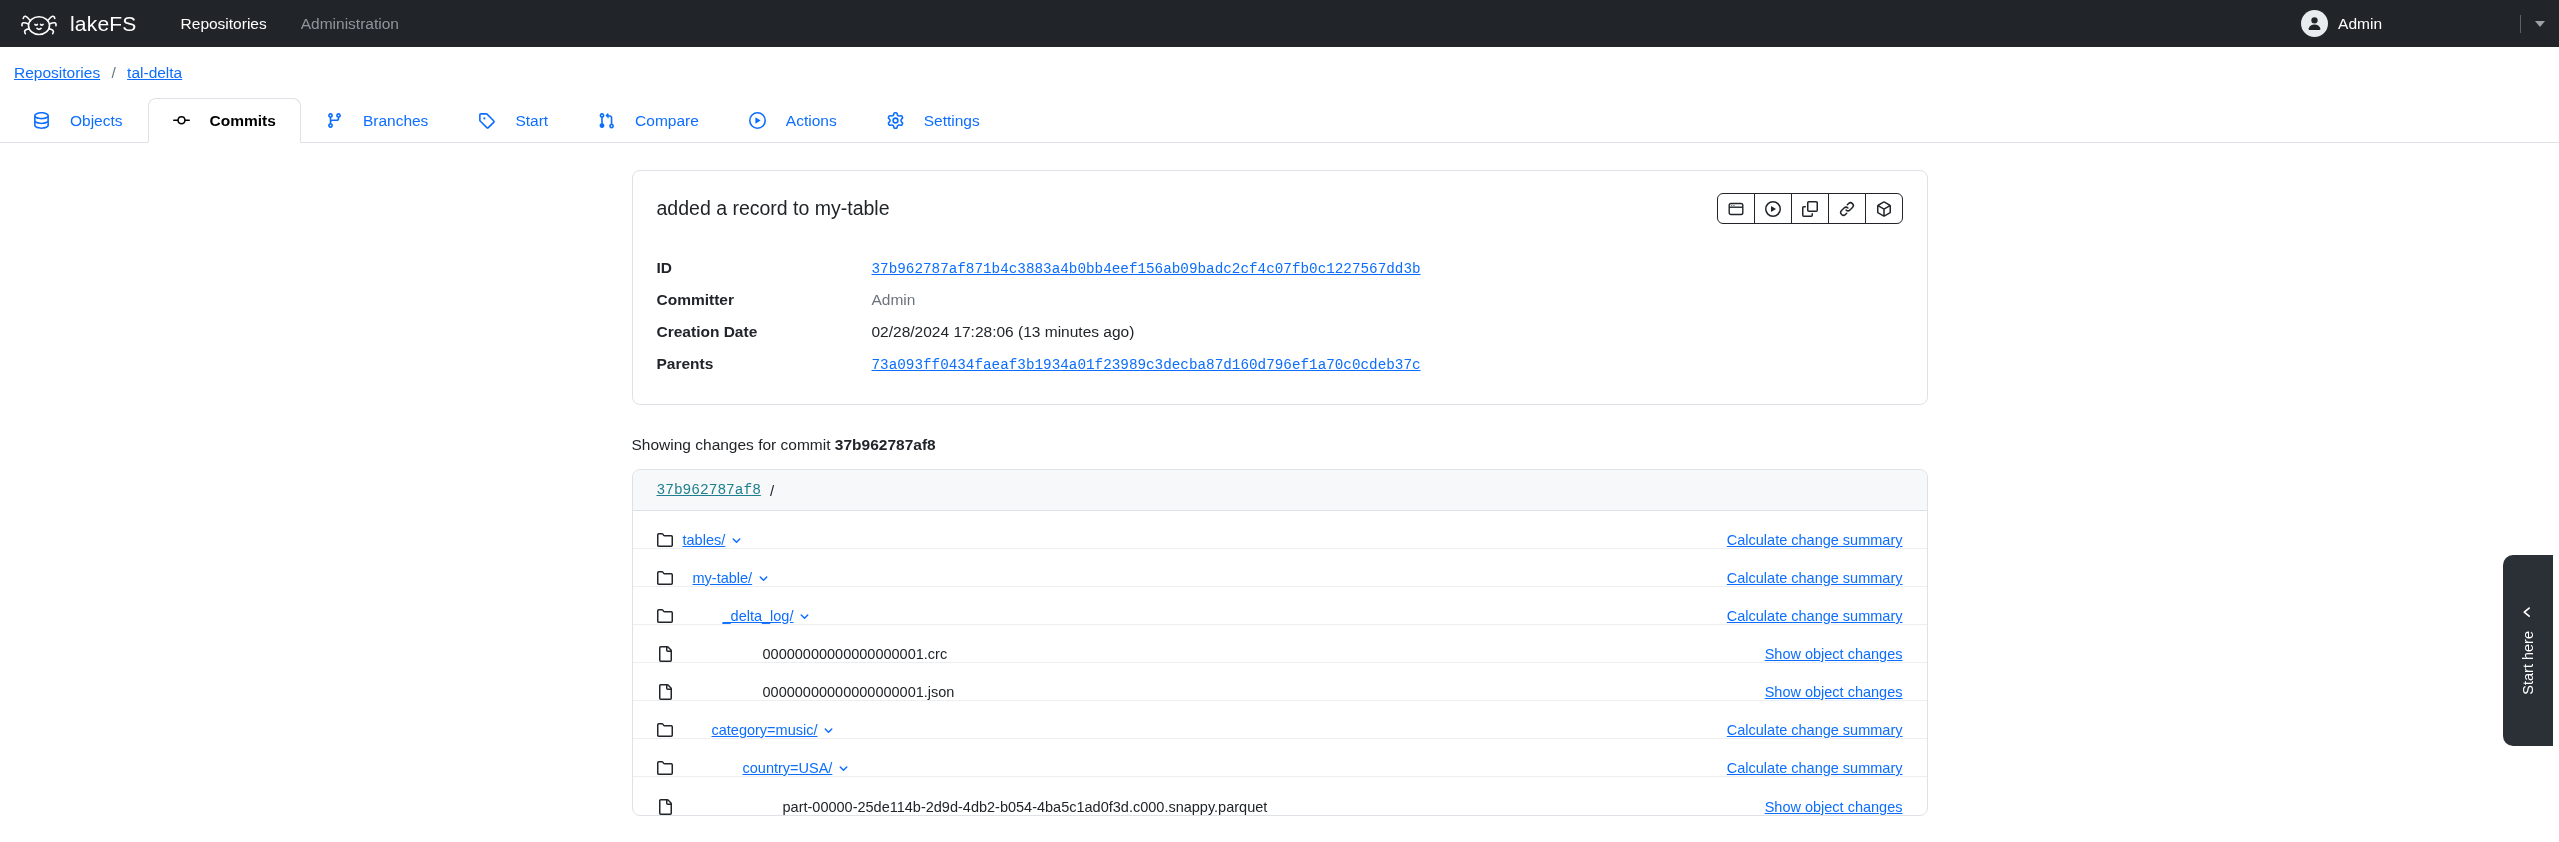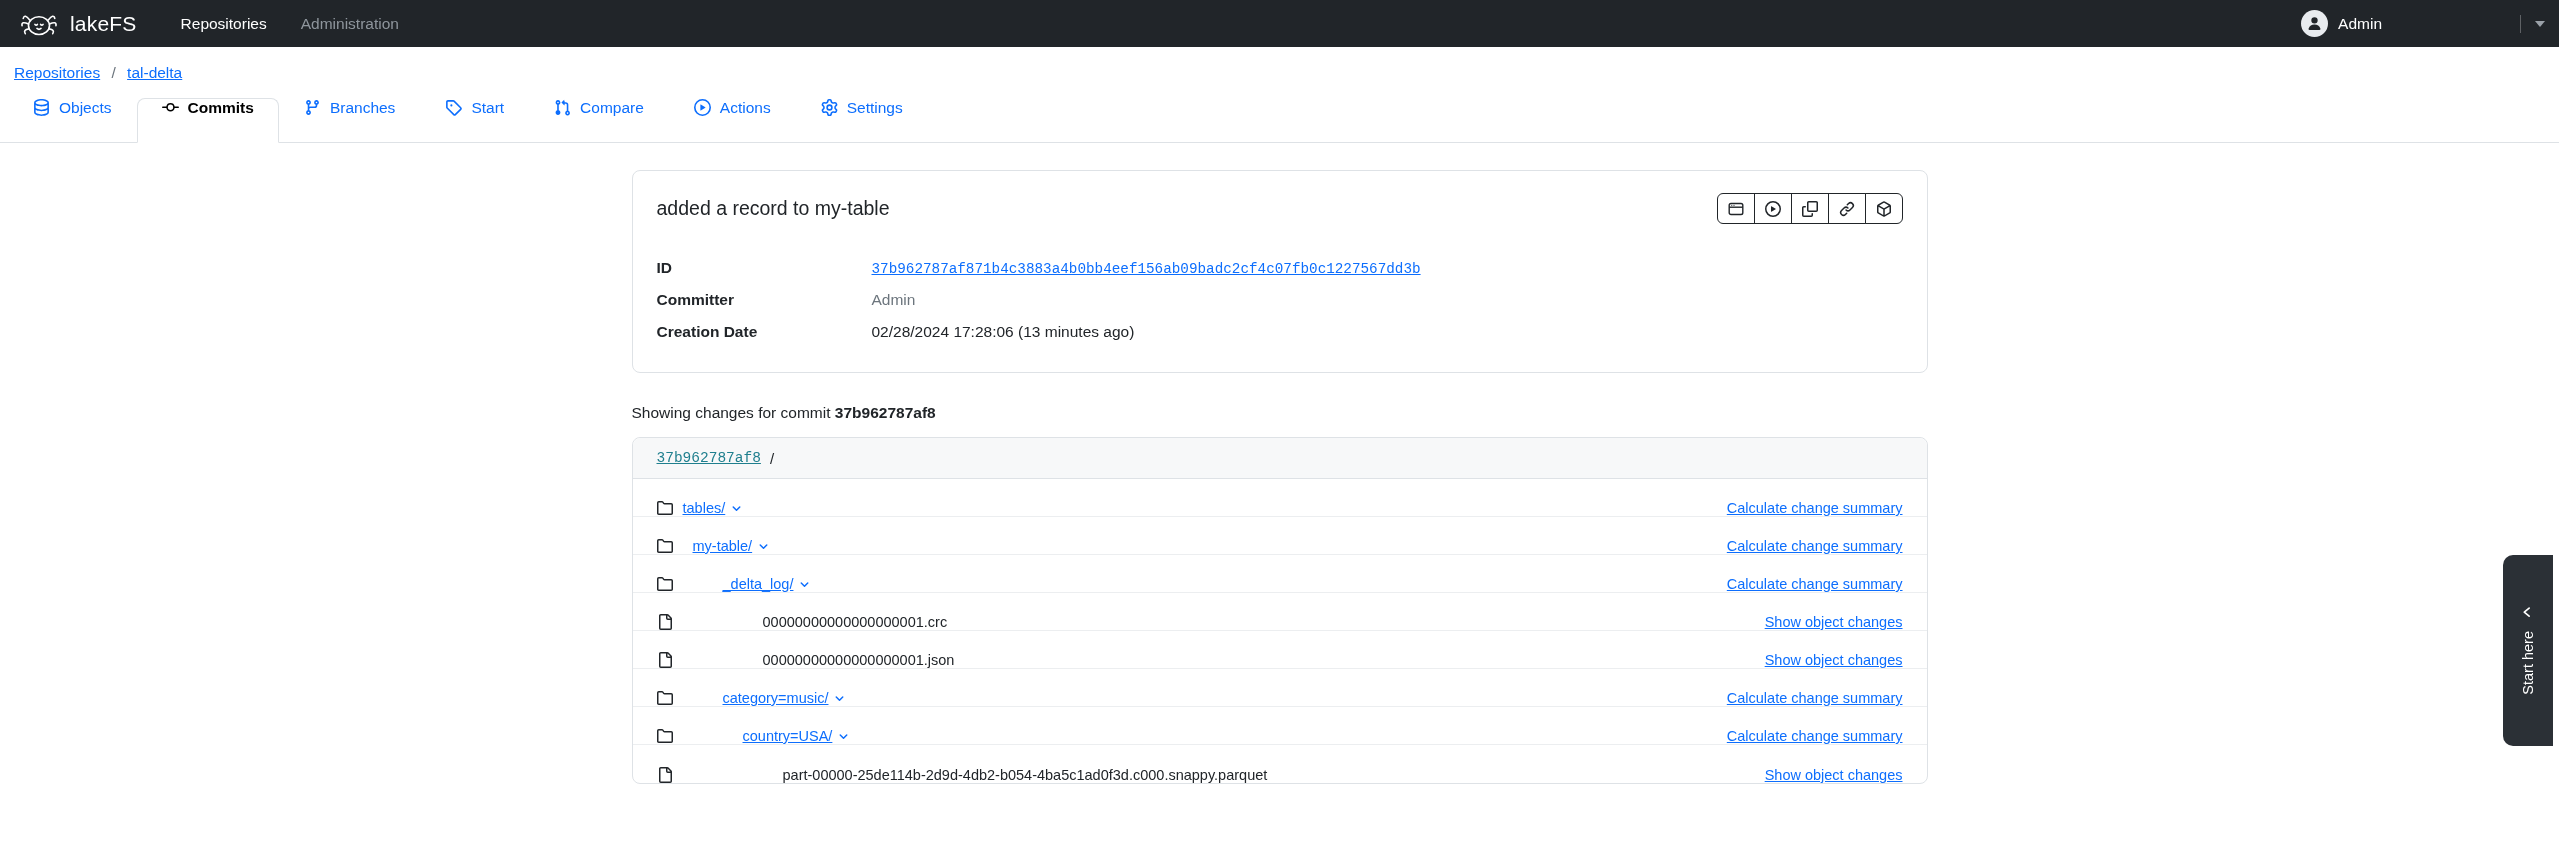--- a/index.html
+++ b/index.html
@@ -37,21 +37,21 @@
   .breadcrumb { margin:17px 0 0 14px; font-size:15.5px; }
   .breadcrumb a { color:var(--link,#0d6efd); text-decoration:underline; }
   .breadcrumb .sep { color:#6c757d; margin:0 7px; }
 
   
   .tabbar {
     display:flex; align-items:flex-end; margin-top:15px; padding:0 8px;
     border-bottom:1px solid var(--border,#dee2e6); height:46px;
   }
   .tab {
-    display:flex; gap:9px; padding:0 24px; height:45px;
+    display:flex; align-items:center; gap:20px; padding:0 24px; height:45px;
     color:var(--link,#0d6efd); text-decoration:none; font-size:15.5px;
     border:1px solid transparent; margin-bottom:-1px; white-space:nowrap;
   }
   .tab.active {
     background:#fff; color:#000; font-weight:600;
     border-color:var(--border,#dee2e6) var(--border,#dee2e6) #fff;
     border-radius:8px 8px 0 0;
   }
   .tab .tab-icon { display:flex; }
   .tab .tab-icon svg { width:17px; height:17px; display:block; }
@@ -280,20 +280,24 @@
         <a class="hash-link">37b962787af871b4c3883a4b0bb4eef156ab09badc2cf4c07fb0c1227567dd3b</a>
       </div>
       <div class="meta-row">
         <div class="meta-label">Committer</div>
         <span class="meta-value muted">Admin</span>
       </div>
       <div class="meta-row">
         <div class="meta-label">Creation Date</div>
         <span class="meta-value">02/28/2024 17:28:06 (13 minutes ago)</span>
       </div>
+      <div class="meta-row">
+        <div class="meta-label">Parents</div>
+        <a class="hash-link">73a093ff0434faeaf3b1934a01f23989c3decba87d160d796ef1a70c0cdeb37c</a>
+      </div>
     </div>
   </section>
 
   <p class="showing">
     <span>Showing changes for commit </span><b>37b962787af8</b>
   </p>
 
   <section class="tree-card">
     <div class="tree-header">
       <a class="ref-link">37b962787af8</a>
@@ -369,21 +373,21 @@
             <span class="file-name">00000000000000000001.json</span>
           </span>
           <span class="row-action"><a>Show object changes</a></span>
         </div>
         <div class="tree-row">
           <span class="row-icon">
             <svg viewBox="0 0 16 16" fill="currentColor">
               <path d="M1.75 1A1.75 1.75 0 0 0 0 2.75v10.5C0 14.216.784 15 1.75 15h12.5A1.75 1.75 0 0 0 16 13.25v-8.5A1.75 1.75 0 0 0 14.25 3H7.5a.25.25 0 0 1-.2-.1l-.9-1.2C6.07 1.26 5.55 1 5 1Zm-.25 1.75a.25.25 0 0 1 .25-.25H5a.25.25 0 0 1 .2.1l.9 1.2c.33.44.85.7 1.4.7h6.75a.25.25 0 0 1 .25.25v8.5a.25.25 0 0 1-.25.25H1.75a.25.25 0 0 1-.25-.25Z"></path>
             </svg>
           </span>
-          <span class="row-label" style="padding-left: 50px;">
+          <span class="row-label" style="padding-left: 39px;">
             <a class="folder-link">category=music/</a>
             <span class="chev">
               <svg viewBox="0 0 16 16" fill="none" stroke="currentColor" stroke-width="1.8" stroke-linecap="round" stroke-linejoin="round">
                 <path d="m4 6.2 4 4 4-4"></path>
               </svg>
             </span>
           </span>
           <span class="row-action"><a>Calculate change summary</a></span>
         </div>
         <div class="tree-row">

